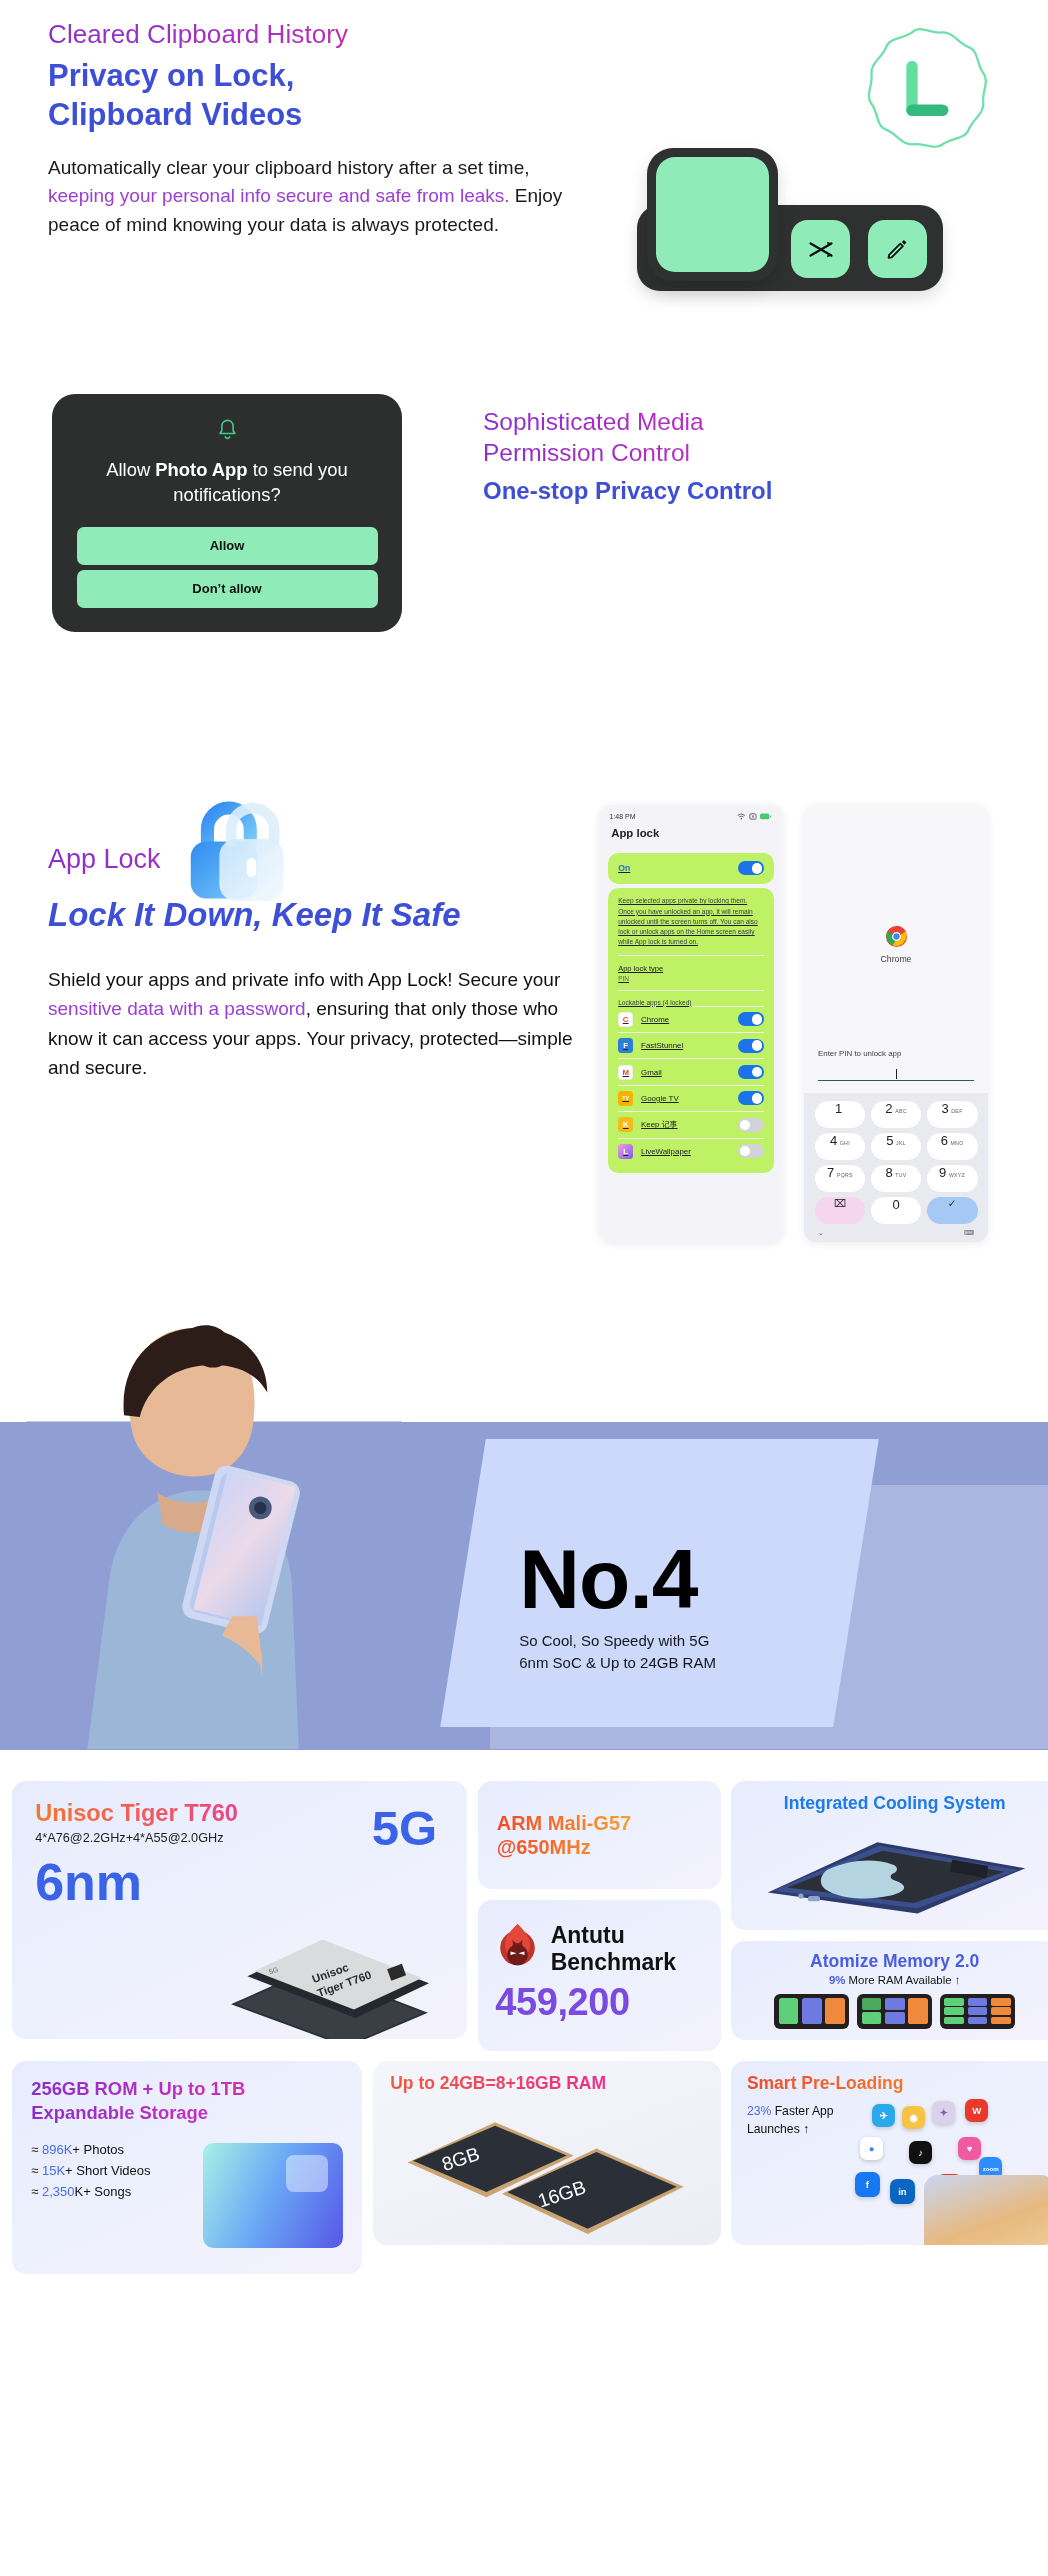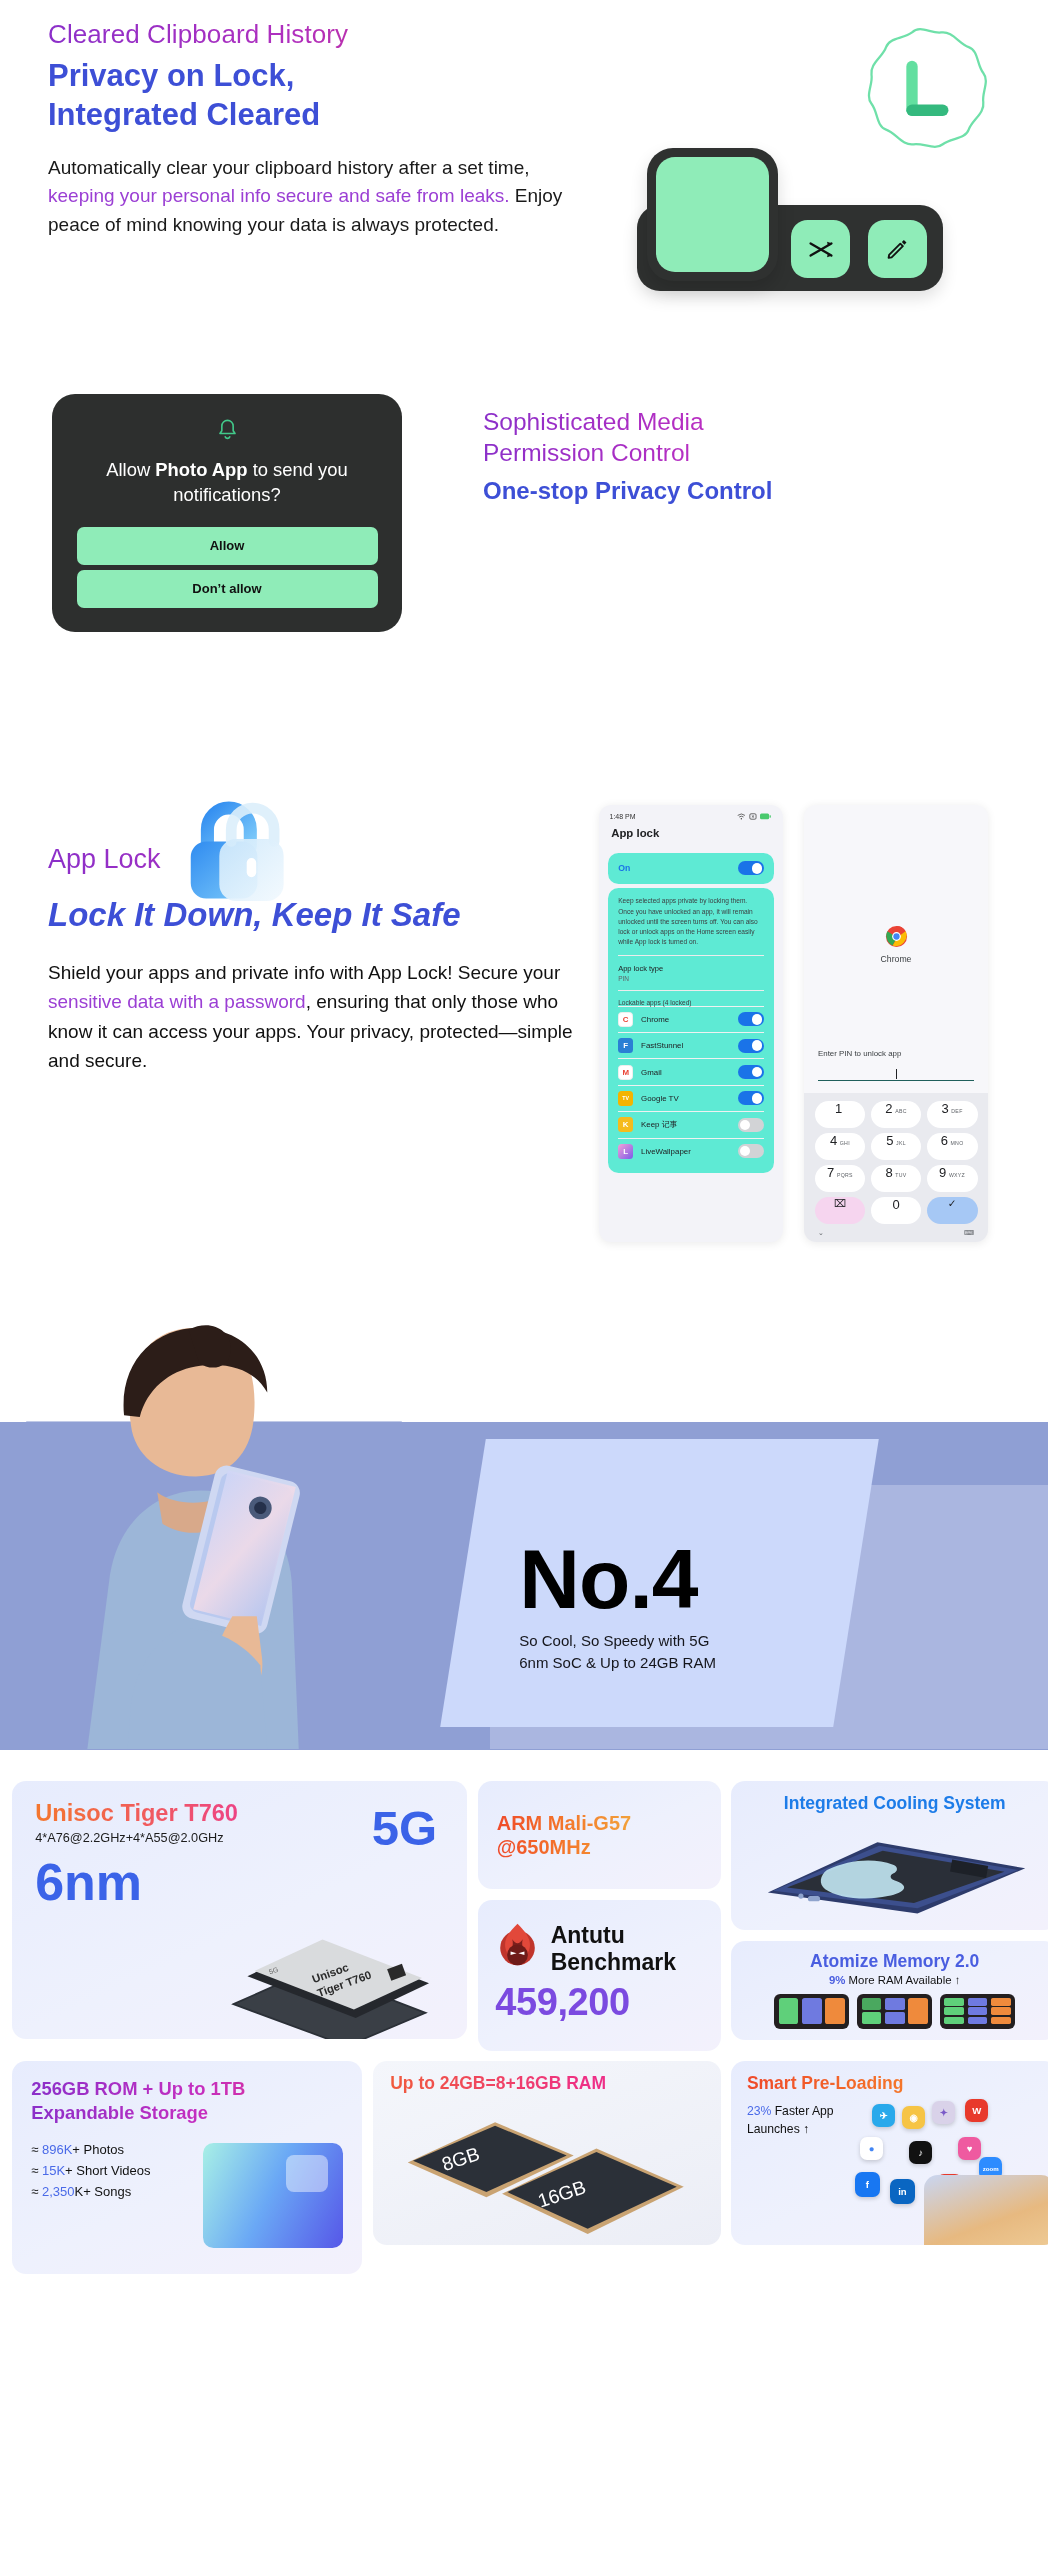--- a/index.html
+++ b/index.html
@@ -88,36 +88,36 @@
   .sec2 .text { position: absolute; left: 483px; top: 22px; width: 542px; }
   .sec2 .eyebrow { font-size: 24.5px; line-height: 1.25; }
   .sec2 h2 { font-size: 24px; margin-top: 8.7px; }
   .sec2 p { margin-top: 19px; font-size: 19px; line-height: 1.5; width: 533px; }
 
   
   .sec3 { position: relative; height: 490px; margin-top: 79px; }
   .sec3 .text { position: absolute; left: 48px; top: 39px; width: 542px; }
   .sec3 .eyebrow { font-size: 27px; }
   .sec3 h2 { font-size: 33px; margin-top: 21px; font-style: italic; }
-  .sec3 p { margin-top: 24px; font-size: 19px; line-height: 1.55; width: 542px; }
+  .sec3 p { margin-top: 31px; font-size: 19px; line-height: 1.55; width: 542px; }
   .lock3d { position: absolute; left: 175px; top: -15.7px; width: 122px; height: 131px; }
 
   .phone {
     position: absolute; top: 0; width: 184px; height: 437px;
     background: #f3f3f8; border-radius: 12.2px; overflow: hidden;
     box-shadow: 0 1.7px 8.7px rgba(0,0,0,.08);
     font-size: 7.9px; color: #202124;
   }
   .phone.p1 { left: 599px; }
   .phone.p2 { left: 804px; background: #f7f7fa; }
   .status { display: flex; justify-content: space-between; align-items: center;
             padding: 7.9px 10.5px 1.7px; font-size: 7px; color: #333; }
   .status .ico { display: flex; gap: 3.5px; align-items: center; }
   .ph-title { padding: 5.2px 12.2px 10.5px; font-size: 11.4px; font-weight: bold; }
-  .card-w { background: #5eead4; border-radius: 10.5px; margin: 3.5px 8.7px; padding: 8.7px 10.5px; }
+  .card-w { background: #bef264; border-radius: 10.5px; margin: 3.5px 8.7px; padding: 8.7px 10.5px; text-decoration: underline; }
   .row-on { display: flex; justify-content: space-between; align-items: center; }
   .row-on span { color: #1a73e8; font-weight: bold; font-size: 8.7px; }
   .tgl { width: 26px; height: 14px; border-radius: 7.9px; background: #1a73e8; position: relative; flex: none; }
   .tgl::after { content:""; position: absolute; right: 1.7px; top: 1.7px; width: 10.5px; height: 10.5px;
                 border-radius: 50%; background: #fff; }
   .tgl.off { background: #d2d3d6; }
   .tgl.off::after { left: 1.7px; right: auto; }
   .desc { font-size: 6.6px; line-height: 1.55; color: #3c4043; }
   .sub-h { font-size: 7.5px; margin-top: 7.9px; padding-top: 7.9px; border-top: 0.9px solid #ececec; }
   .sub-v { font-size: 6.5px; color: #5f6368; margin-top: 1.7px; }
@@ -235,21 +235,21 @@
 </head>
 <body>
 
 <div class="page">
 
   <section class="sec1">
     <div class="text">
       <div class="eyebrow grad-purple-pink">Cleared Clipboard History</div>
       <h2 class="h2-blue">
         <span>Privacy on Lock,</span><br>
-        <span>Integrated Cleared</span>
+        <span>Clipboard Videos</span>
       </h2>
       <p><span>Automatically clear your clipboard history after a set time, </span><span class="hl-purple">keeping your personal info secure and safe from leaks.</span><span> Enjoy peace of mind knowing your data is always protected.</span></p>
     </div>
 
     <div class="clip-art">
       <svg class="clock-badge" viewBox="0 0 100 100">
         <path d="M50 4 c5-5 12 1 18 0 c7-1 11 7 17 9 c6 2 5 11 9 16 c4 5 -1 12 0 18 c1 7 -7 11 -9 17 c-2 6 -11 5 -16 9 c-5 4 -12 -1 -18 0 c-7 1 -11 -7 -17 -9 c-6 -2 -5 -11 -9 -16 c-4 -5 1 -12 0 -18 c-1 -7 7 -11 9 -17 c2 -6 11 -5 16 -9z" fill="none" stroke="#6fe0a9" stroke-width="1.4"></path>
         <line x1="50" y1="25" x2="50" y2="52" stroke="#63dfa0" stroke-width="7" stroke-linecap="round"></line>
         <line x1="50" y1="52" x2="69" y2="52" stroke="#34b97e" stroke-width="7" stroke-linecap="round"></line>
       </svg>

